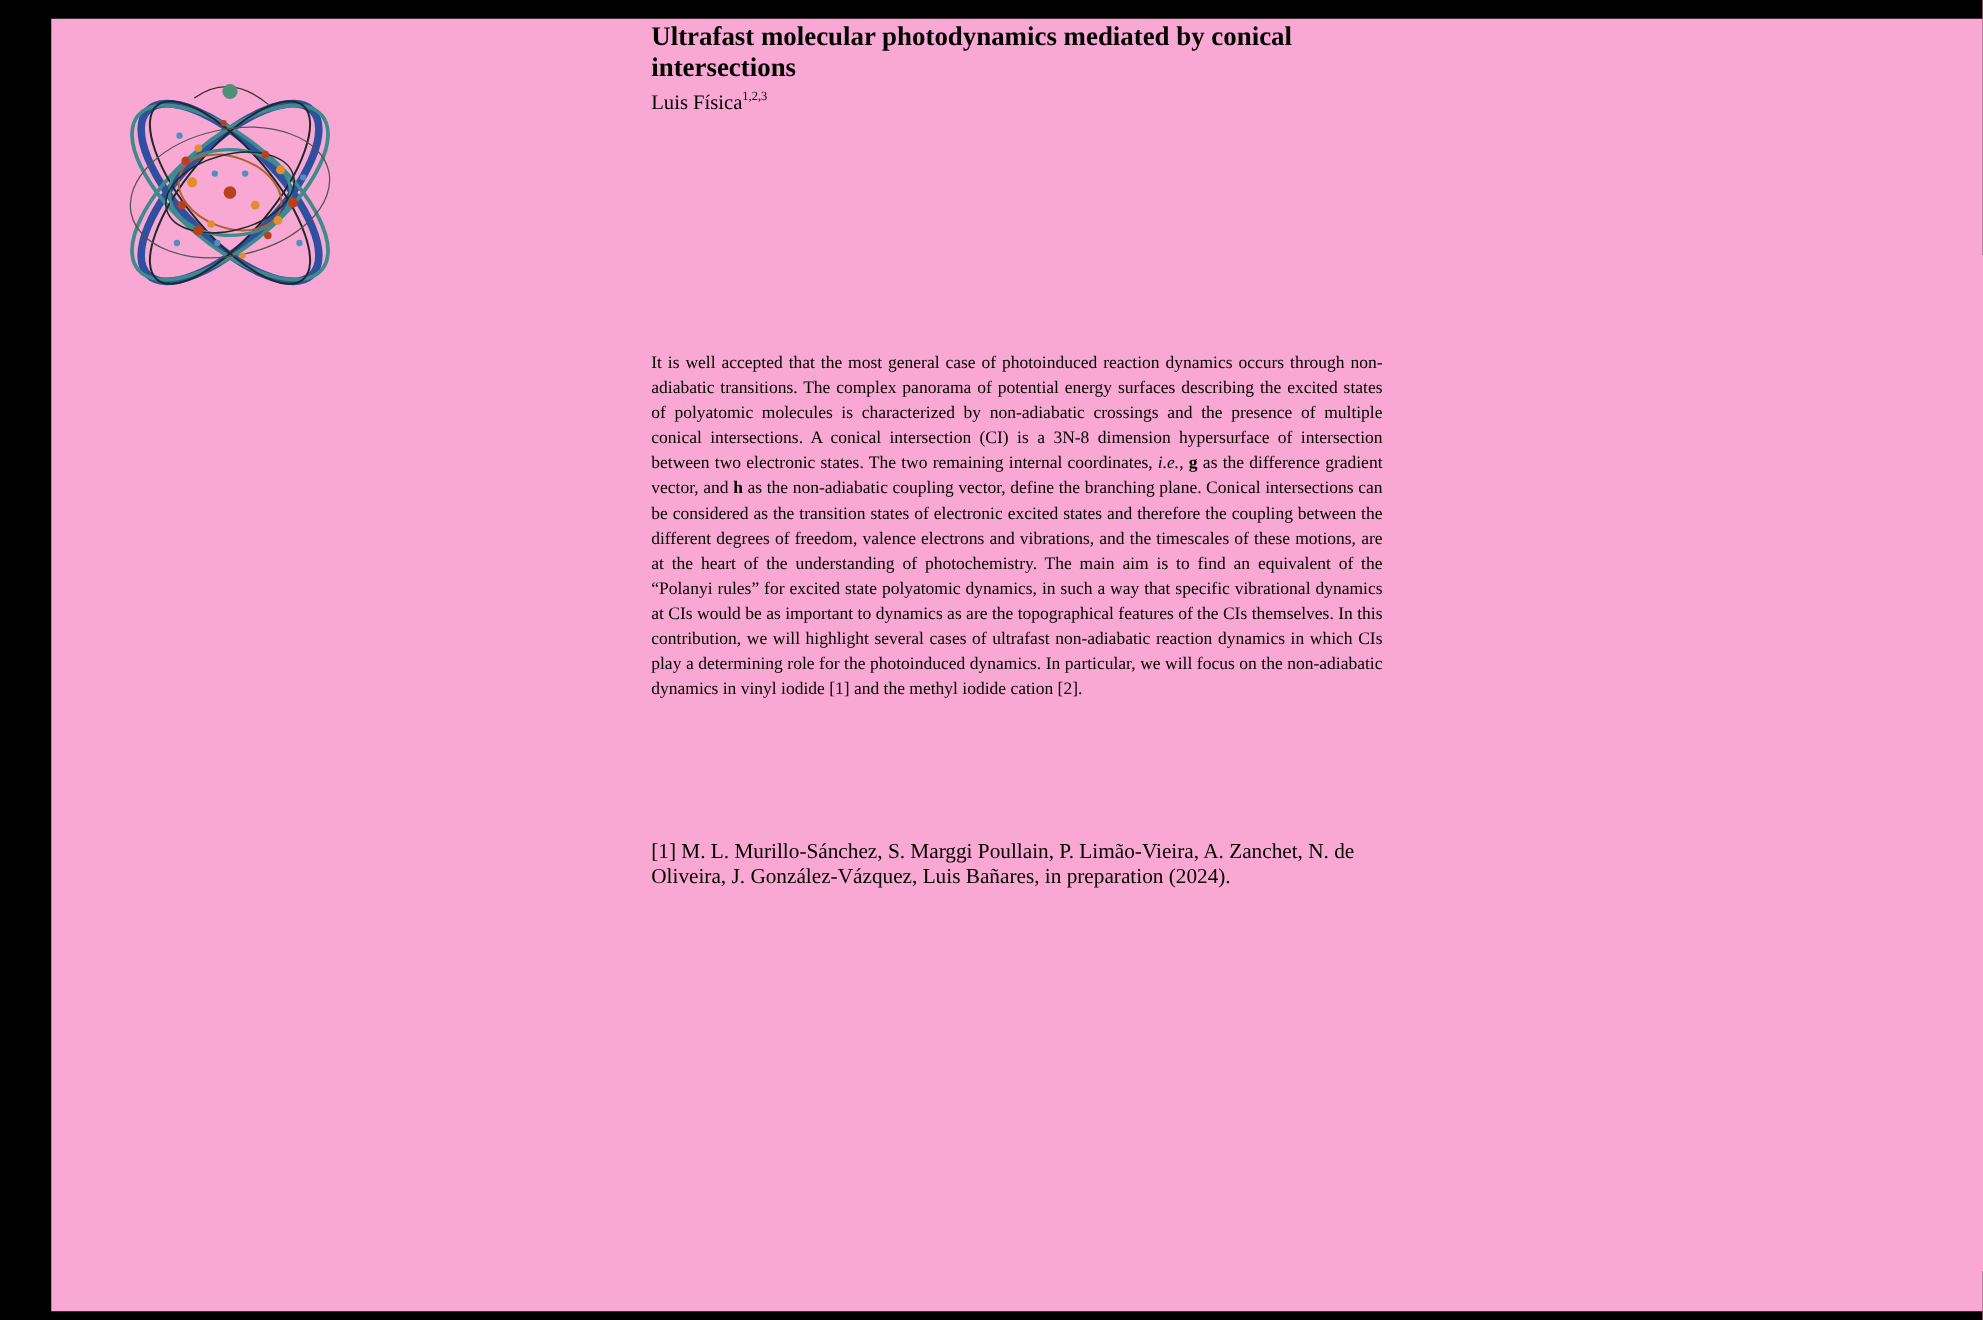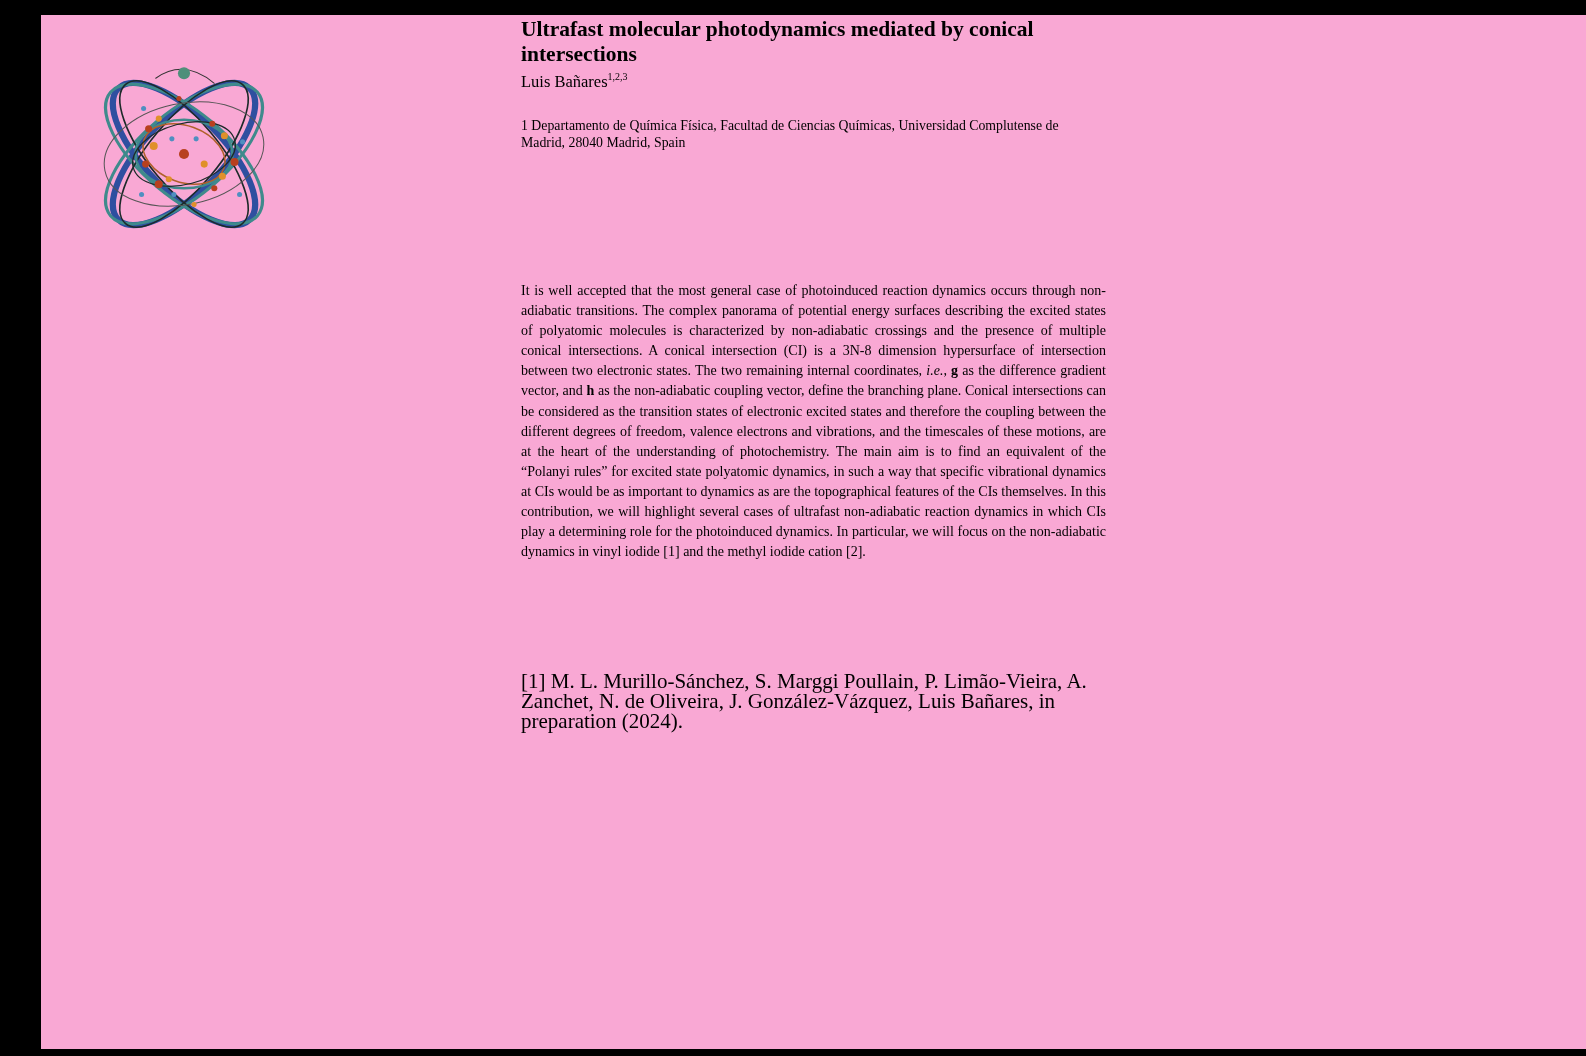--- a/index.html
+++ b/index.html
@@ -58,21 +58,21 @@
     width: 585px;
     font-size: 14px;
     line-height: 20.1px;
     text-align: justify;
     margin: 0;
   }
   .refs {
     position: absolute;
     top: 656px; left: 0;
     width: 585px;
-    font-size: 21px;
+    font-size: 17px;
     line-height: 20px;
   }
   .ref { margin: 0 0 3.5px 0; }
 </style>
 </head>
 <body>
 
 <div class="page">
 
   <svg class="logo" viewBox="0 0 200 200">
@@ -113,25 +113,24 @@
       <circle cx="95" cy="45" r="2.5" fill="#b8401f"></circle>
       <circle cx="155" cy="140" r="2.5" fill="#4f8fc0"></circle>
       <circle cx="110" cy="150" r="2.5" fill="#e0902a"></circle>
     </g>
   </svg>
 
   <div class="col">
     <h1 class="title">Ultrafast molecular photodynamics mediated by conical intersections</h1>
 
     <div class="author">
-      <span>Luis Bañares</span><sup>1,2,3</sup>
+      <span>Luis Física</span><sup>1,2,3</sup>
     </div>
 
     <div class="affils">
-      <p class="affil">1 Departamento de Química Física, Facultad de Ciencias Químicas, Universidad Complutense de Madrid, 28040 Madrid, Spain</p>
     </div>
 
     <p class="abstract"><span>It is well accepted that the most general case of photoinduced reaction dynamics occurs through non-adiabatic transitions. The complex panorama of potential energy surfaces describing the excited states of polyatomic molecules is characterized by non-adiabatic crossings and the presence of multiple conical intersections. A conical intersection (CI) is a 3N-8 dimension hypersurface of intersection between two electronic states. The two remaining internal coordinates, </span><i>i.e.</i><span>, </span><b>g</b><span> as the difference gradient vector, and </span><b>h</b><span> as the non-adiabatic coupling vector, define the branching plane. Conical intersections can be considered as the transition states of electronic excited states and therefore the coupling between the different degrees of freedom, valence electrons and vibrations, and the timescales of these motions, are at the heart of the understanding of photochemistry. The main aim is to find an equivalent of the “Polanyi rules” for excited state polyatomic dynamics, in such a way that specific vibrational dynamics at CIs would be as important to dynamics as are the topographical features of the CIs themselves. In this contribution, we will highlight several cases of ultrafast non-adiabatic reaction dynamics in which CIs play a determining role for the photoinduced dynamics. In particular, we will focus on the non-adiabatic dynamics in vinyl iodide [1] and the methyl iodide cation [2].</span></p>
 
     <div class="refs">
       <p class="ref">[1] M. L. Murillo-Sánchez, S. Marggi Poullain, P. Limão-Vieira, A. Zanchet, N. de Oliveira, J. González-Vázquez, Luis Bañares, in preparation (2024).</p>
     </div>
   </div>
 </div>
 

